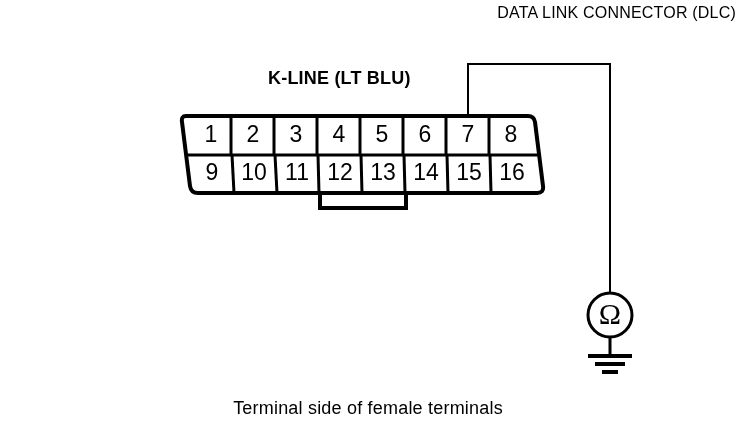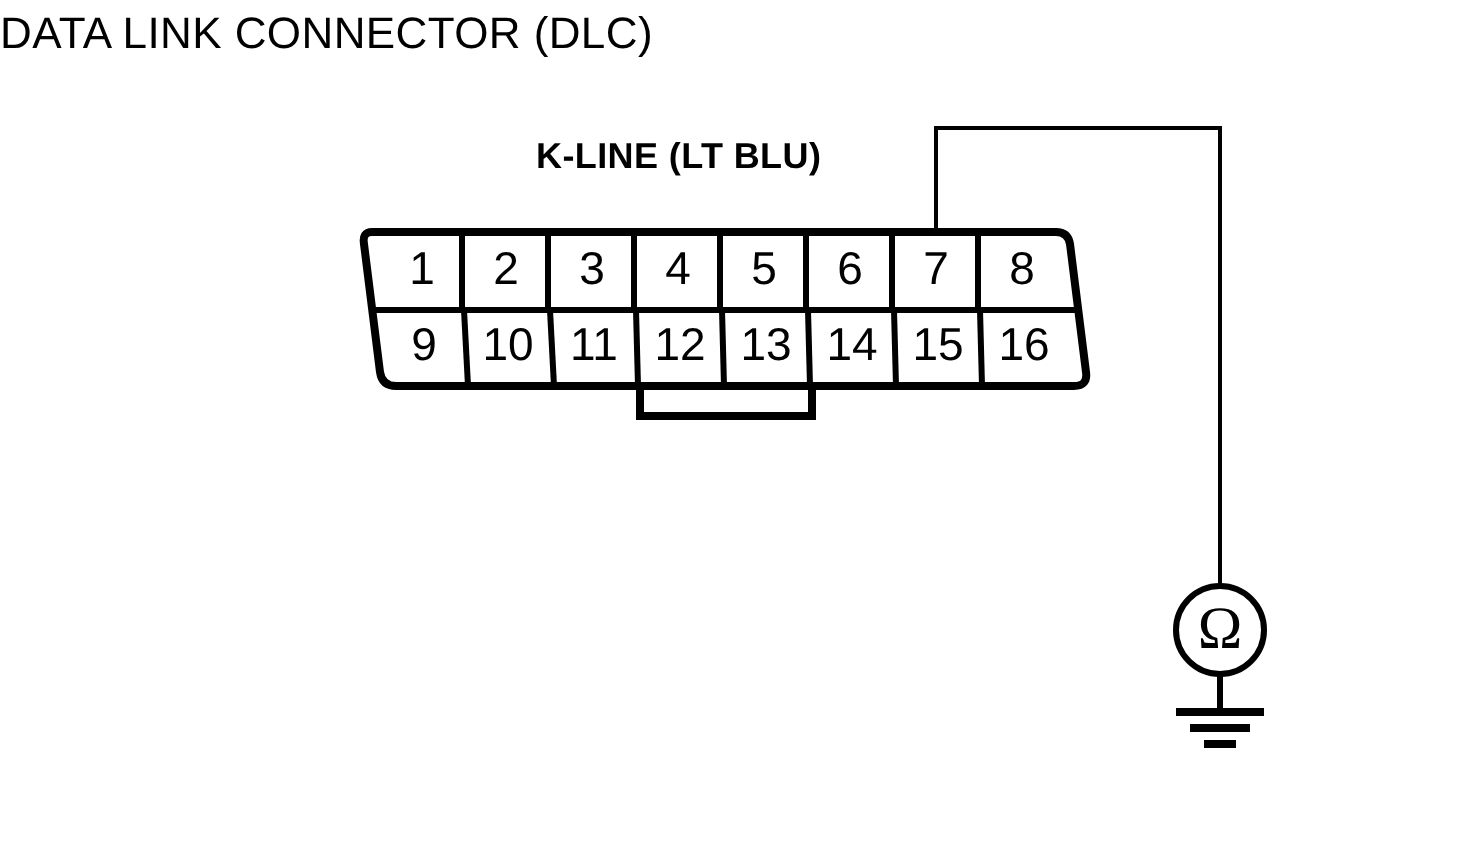--- a/index.html
+++ b/index.html
@@ -18,22 +18,22 @@
   }
   .txt {
     position: absolute;
     white-space: nowrap;
     color: #000000;
   }
   #title {
     top: 4px;
     left: 0;
     width: 736px;
-    text-align: left;
-    font-size: 22px;
+    text-align: right;
+    font-size: 16px;
     letter-spacing: 0.2px;
   }
   #kline-label {
     top: 68px;
     left: 268px;
     font-size: 18px;
     letter-spacing: 0.2px;
     font-weight: bold;
   }
   #caption {
@@ -65,20 +65,21 @@
 </style>
 </head>
 <body>
 
 <div id="canvas">
 
   <div class="txt" id="title">DATA LINK CONNECTOR (DLC)</div>
 
   <div class="txt" id="kline-label">K-LINE (LT BLU)</div>
 
+  <div class="txt" id="caption">Terminal side of female terminals</div>
 
   <svg id="svg-layer" viewBox="0 0 736 432">
 
     <path class="stroke-blk" stroke-width="4" stroke-linejoin="round" d="M 186,116
              L 528,116
              Q 534,116 535,122
              L 543,186
              Q 544,193 537,193
              L 198,193
              Q 191,193 190,186

